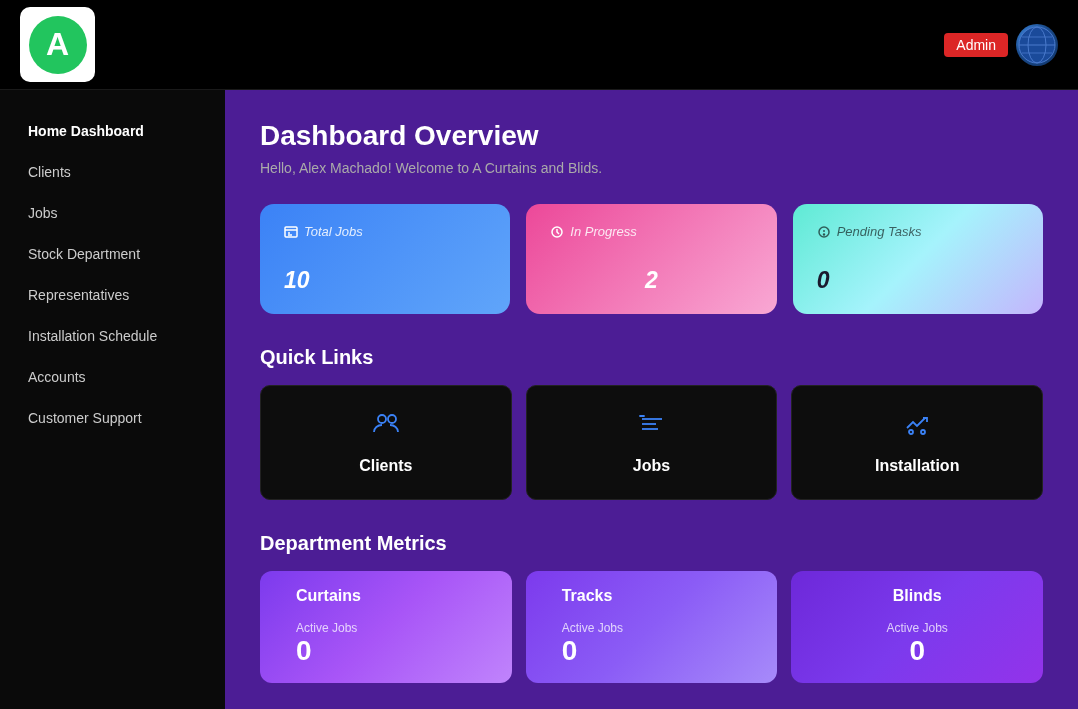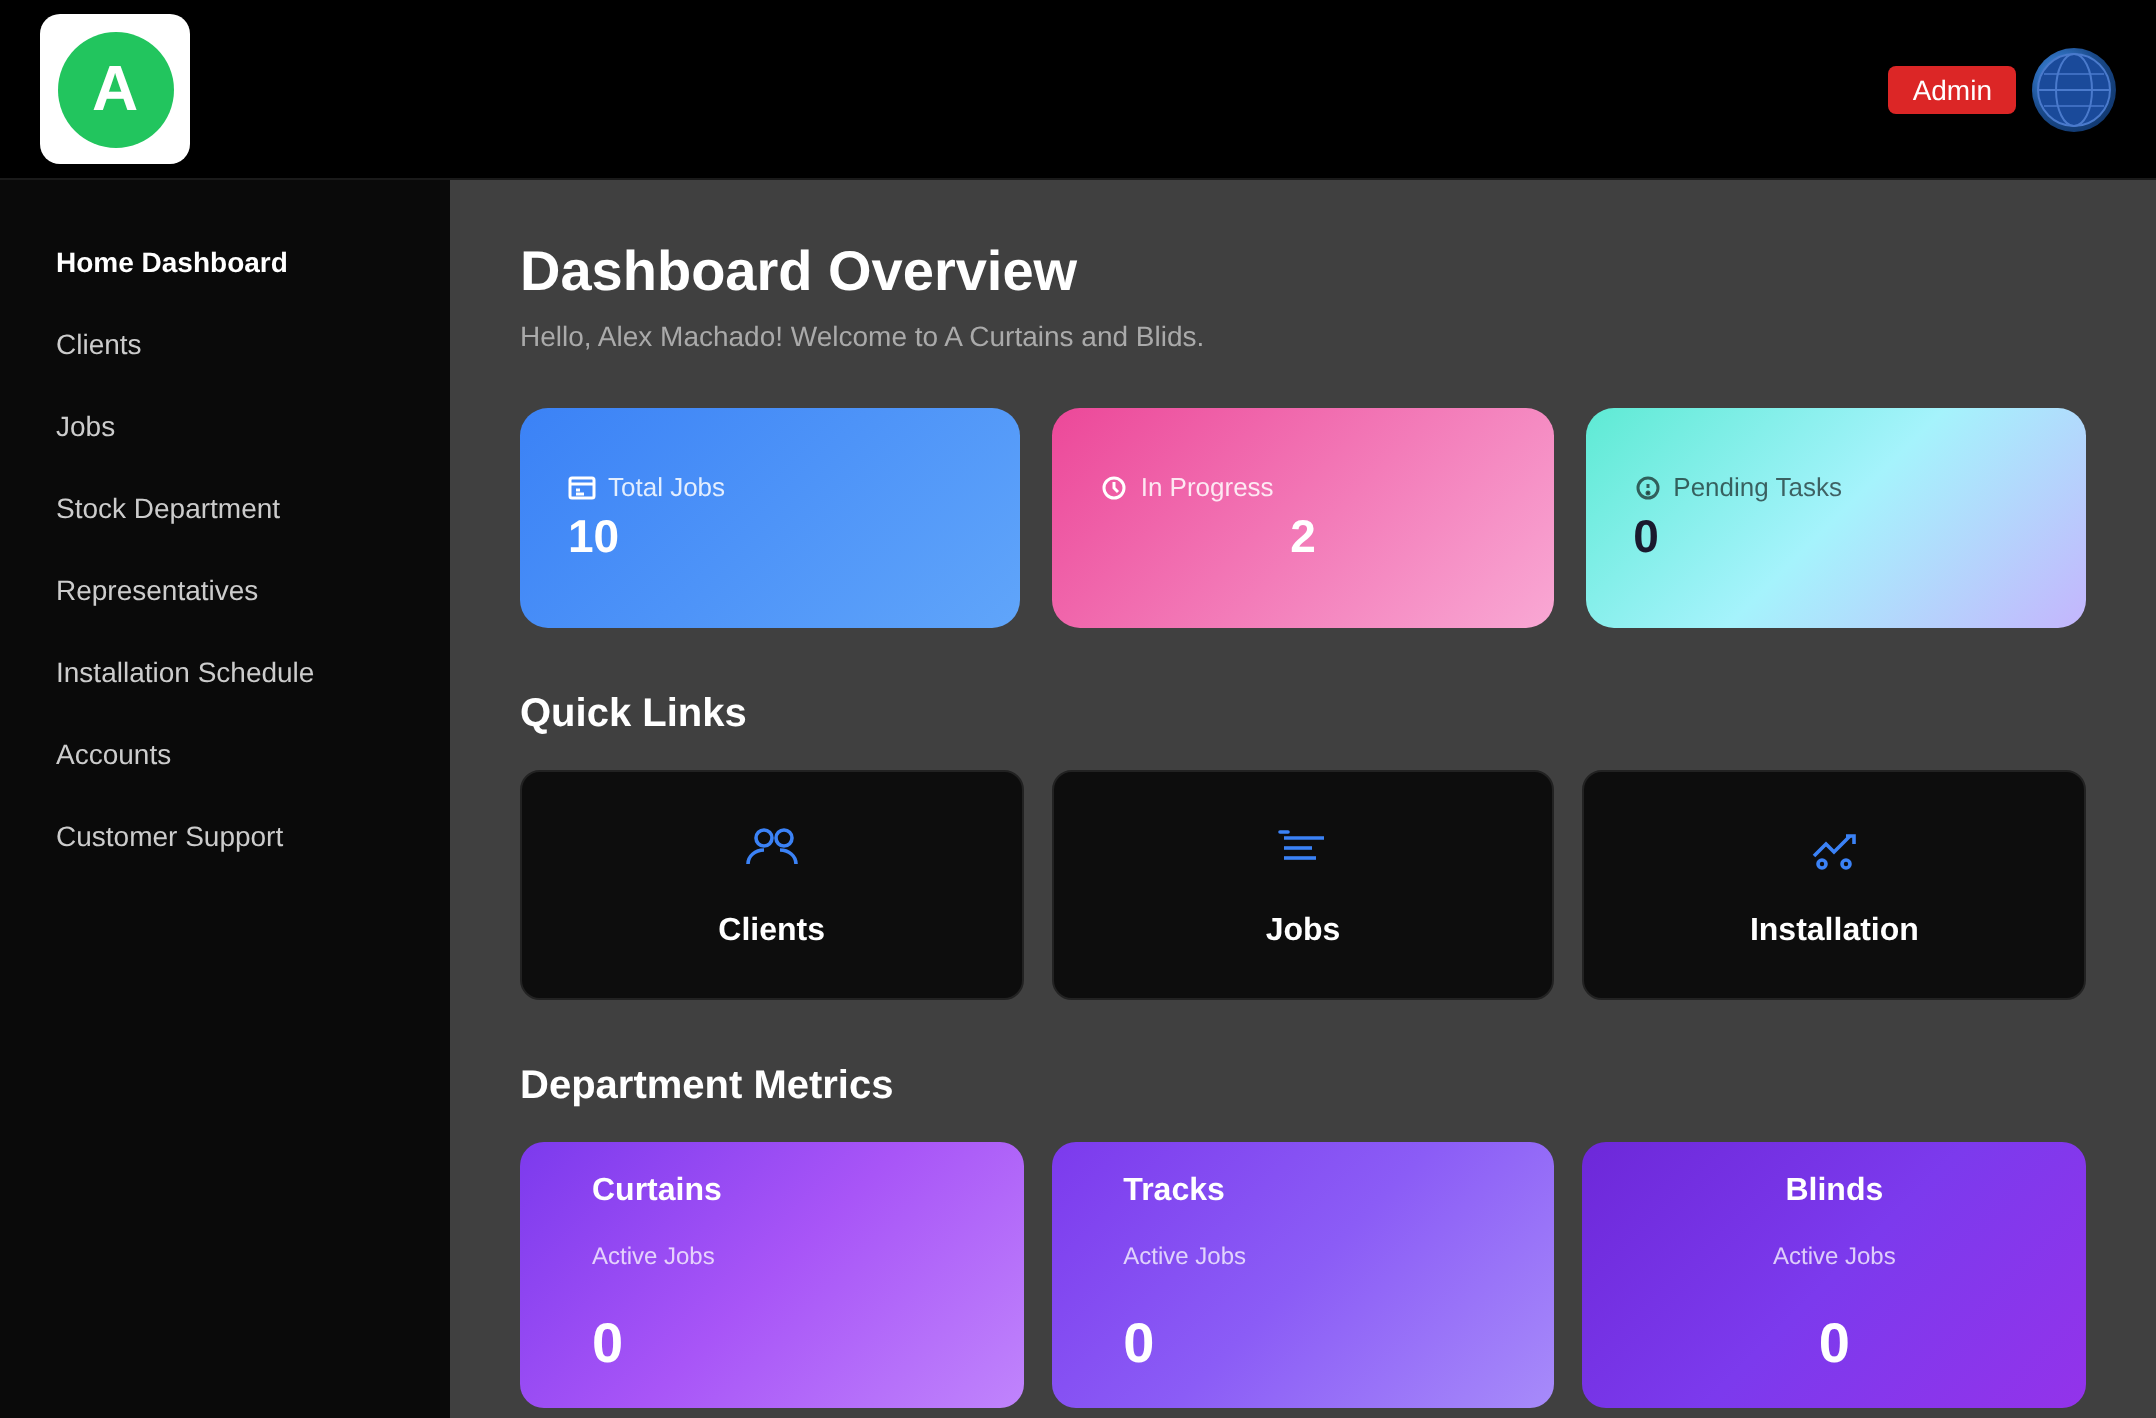--- a/index.html
+++ b/index.html
@@ -96,21 +96,21 @@
     }
     .sidebar-item.active {
       color: #fff;
       font-weight: 600;
       background: transparent;
     }
 
     
     .content {
       flex: 1;
-      background: #404040;
+      background: #4c1d95;
       overflow-y: auto;
       padding: 30px 35px;
     }
     .page-title {
       font-size: 28px;
       font-weight: 700;
       color: #fff;
       margin-bottom: 8px;
     }
     .welcome-text {
@@ -121,25 +121,26 @@
 
     
     .stats-row {
       display: flex;
       gap: 16px;
       margin-bottom: 32px;
     }
     .stat-card {
       flex: 1;
       border-radius: 14px;
-      padding: 32px 24px;
+      padding: 20px 24px;
       min-height: 110px;
       display: flex;
       flex-direction: column;
       justify-content: space-between;
+      font-style: italic;
     }
     .stat-card.blue {
       background: linear-gradient(135deg, #3b82f6, #60a5fa);
     }
     .stat-card.pink {
       background: linear-gradient(135deg, #ec4899, #f9a8d4);
       text-align: center;
     }
     .stat-card.teal {
       background: linear-gradient(135deg, #5eead4, #a5f3fc, #c4b5fd);
@@ -218,21 +219,21 @@
     }
     .dept-title {
       font-size: 16px;
       font-weight: 600;
       color: #fff;
       margin-bottom: 16px;
     }
     .dept-metric-label {
       font-size: 12px;
       color: rgba(255,255,255,0.75);
-      margin-bottom: 21px;
+      margin-bottom: 0;
     }
     .dept-metric-value {
       font-size: 28px;
       font-weight: 700;
       color: #fff;
     }
 
     
     .icon-svg {
       width: 28px;

